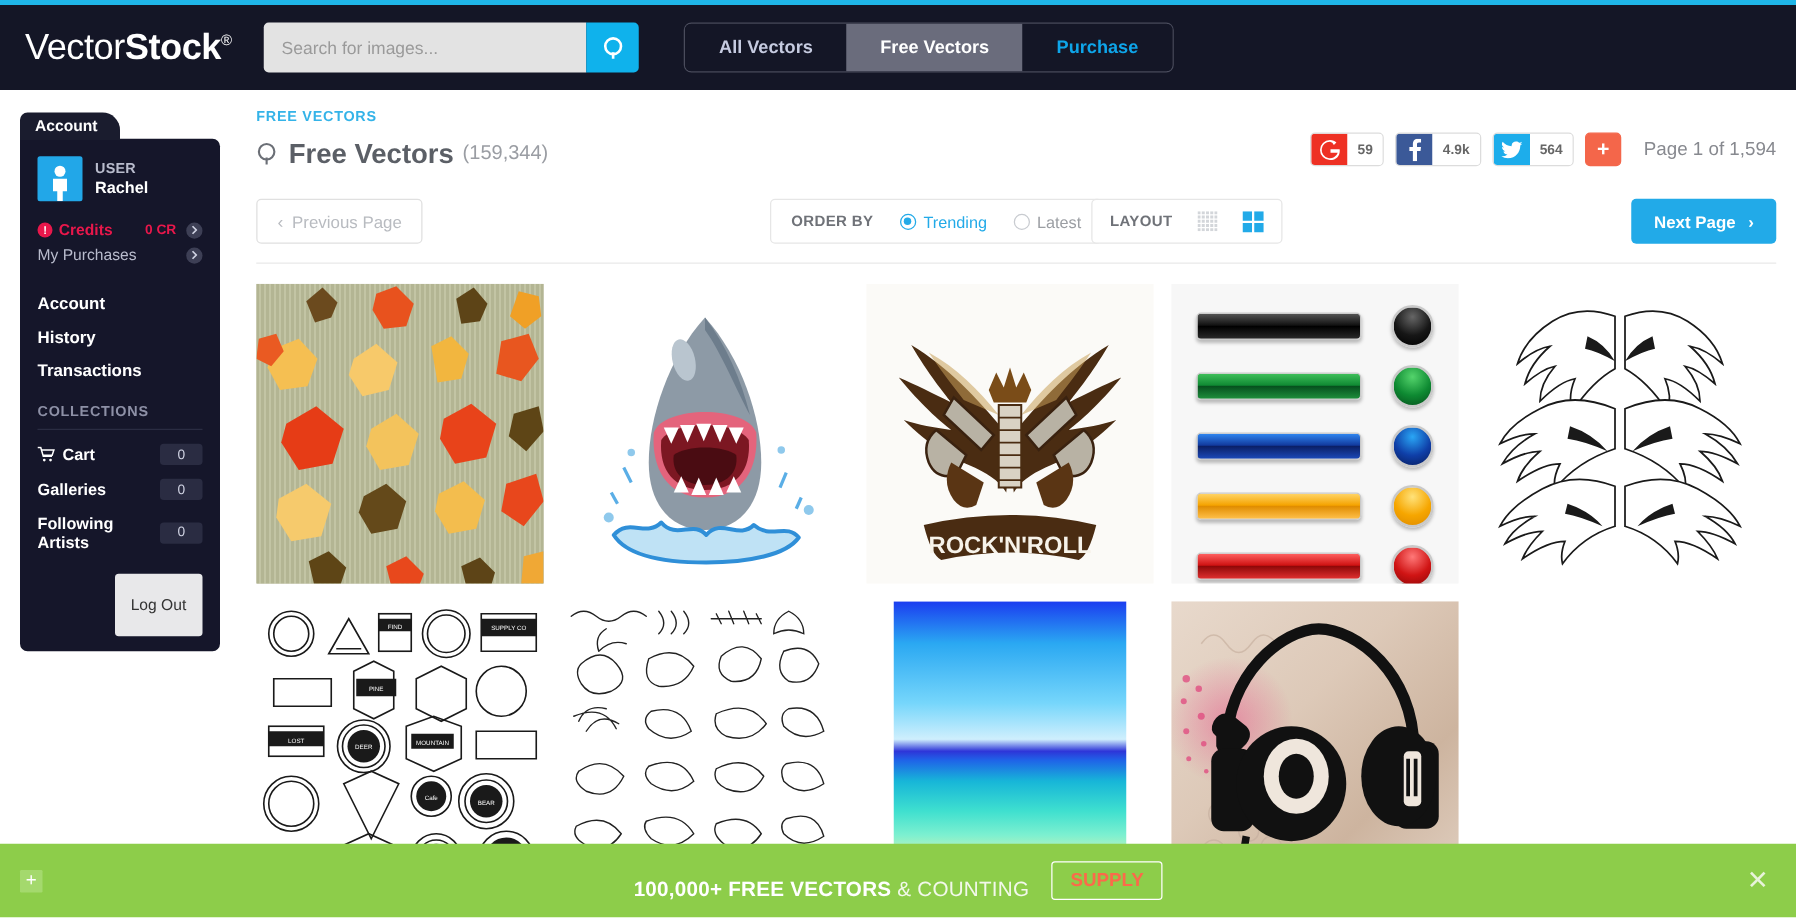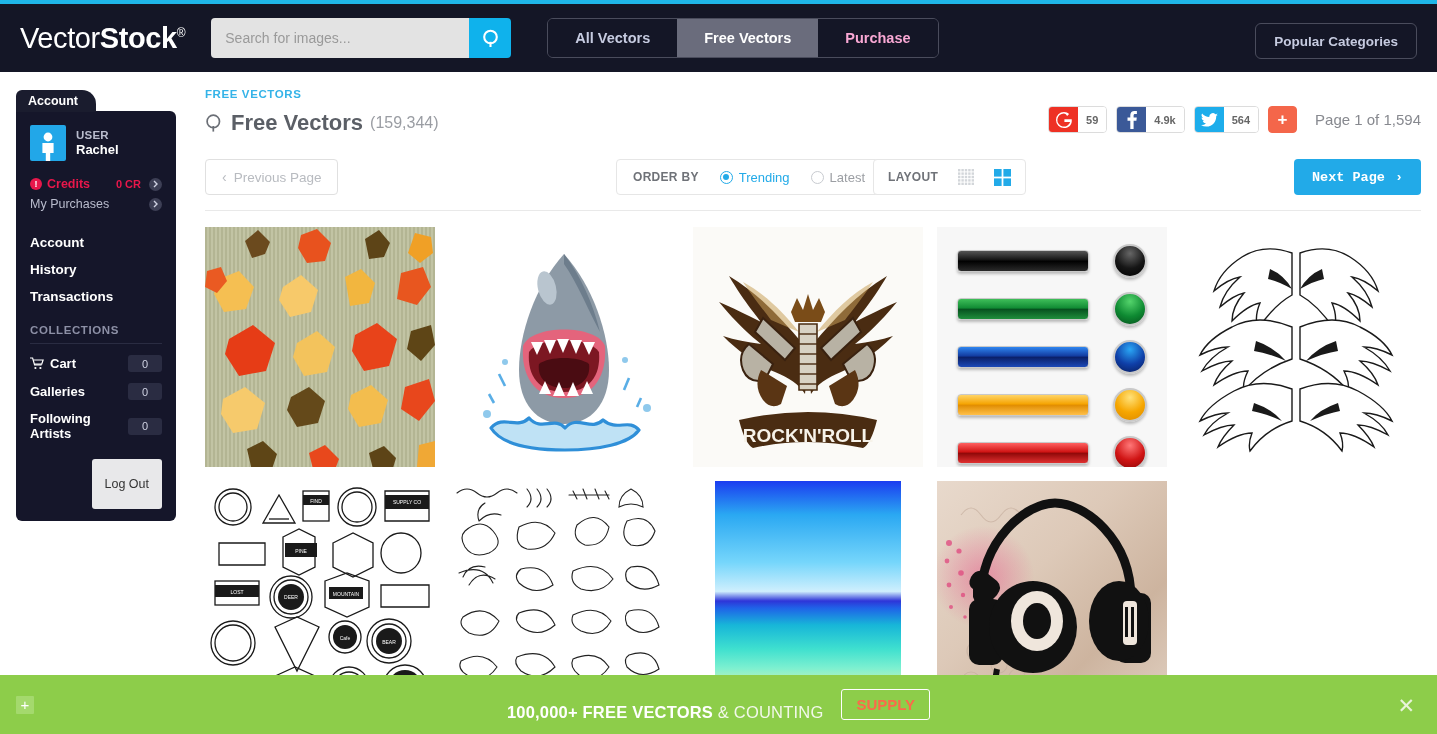--- a/index.html
+++ b/index.html
@@ -40,21 +40,21 @@
   .navgroup {
     display:flex; margin-left:36px; border:1px solid #4a4c5c;
     border-radius:6px; overflow:hidden; height:40px;
   }
   .navtab {
     display:flex; align-items:center; justify-content:center;
     padding:0 27px; font-size:14.5px; font-weight:700; cursor:pointer;
     color:#c6cbe0; background:#141626; height:100%;
   }
   .navtab.active { background:#6a6c7c; color:#ffffff; }
-  .navtab.purchase { color:#f9a8d4; }
+  .navtab.purchase { color:#0ea5e9; }
 
   .popular-cat {
     position:absolute; right:20px; top:19px;
     border:1px solid #4a4c5c; border-radius:6px; height:36px;
     display:flex; align-items:center; padding:0 18px;
     font-size:13.5px; font-weight:700; color:#c6cbe0; cursor:pointer;
   }
 
   
   .sidebar { position:absolute; left:16px; top:90px; width:160px; }
@@ -183,21 +183,21 @@
     position:absolute; left:668px; border:1px solid #e6e6e6; border-radius:4px;
     height:36px; display:flex; align-items:center; padding:0 14px; gap:20px; background:#fff;
   }
   .lay-label { font-size:12px; font-weight:700; color:#6f7278; letter-spacing:.3px; }
   .lay-ico { cursor:pointer; display:flex; }
 
   .next-btn {
     position:absolute; right:0; background:#22aae8; border:none; border-radius:4px;
     height:36px; display:flex; align-items:center; padding:0 18px; cursor:pointer;
     color:#fff; font-size:13.5px; font-weight:700; gap:10px;
-    font-family:Liberation Mono, monospace;
+    font-family:Liberation Sans, sans-serif;
   }
 
   .rule { height:1px; background:#e9e9e9; margin-top:14px; }
 
   
   .grid { margin-top:16px; display:flex; flex-wrap:wrap; gap:14px; }
   .card {
     width:230px; height:240px; background:#fff; overflow:hidden; position:relative;
     cursor:pointer; flex:0 0 auto;
   }
@@ -315,21 +315,20 @@
       </svg>
     </button>
   </div>
 
   <div class="navgroup">
     <div class="navtab">All Vectors</div>
     <div class="navtab active">Free Vectors</div>
     <div class="navtab purchase">Purchase</div>
   </div>
 
-  <div class="popular-cat">Popular Categories</div>
 </div>
 
 <div class="sidebar">
   <div class="acct-tab">Account</div>
   <div class="acct-body">
 
     <div class="userrow">
       <div class="avatar">
         <svg width="20" height="30" viewBox="0 0 20 30">
           <circle cx="10" cy="6" r="4.4" fill="#fff"></circle>

